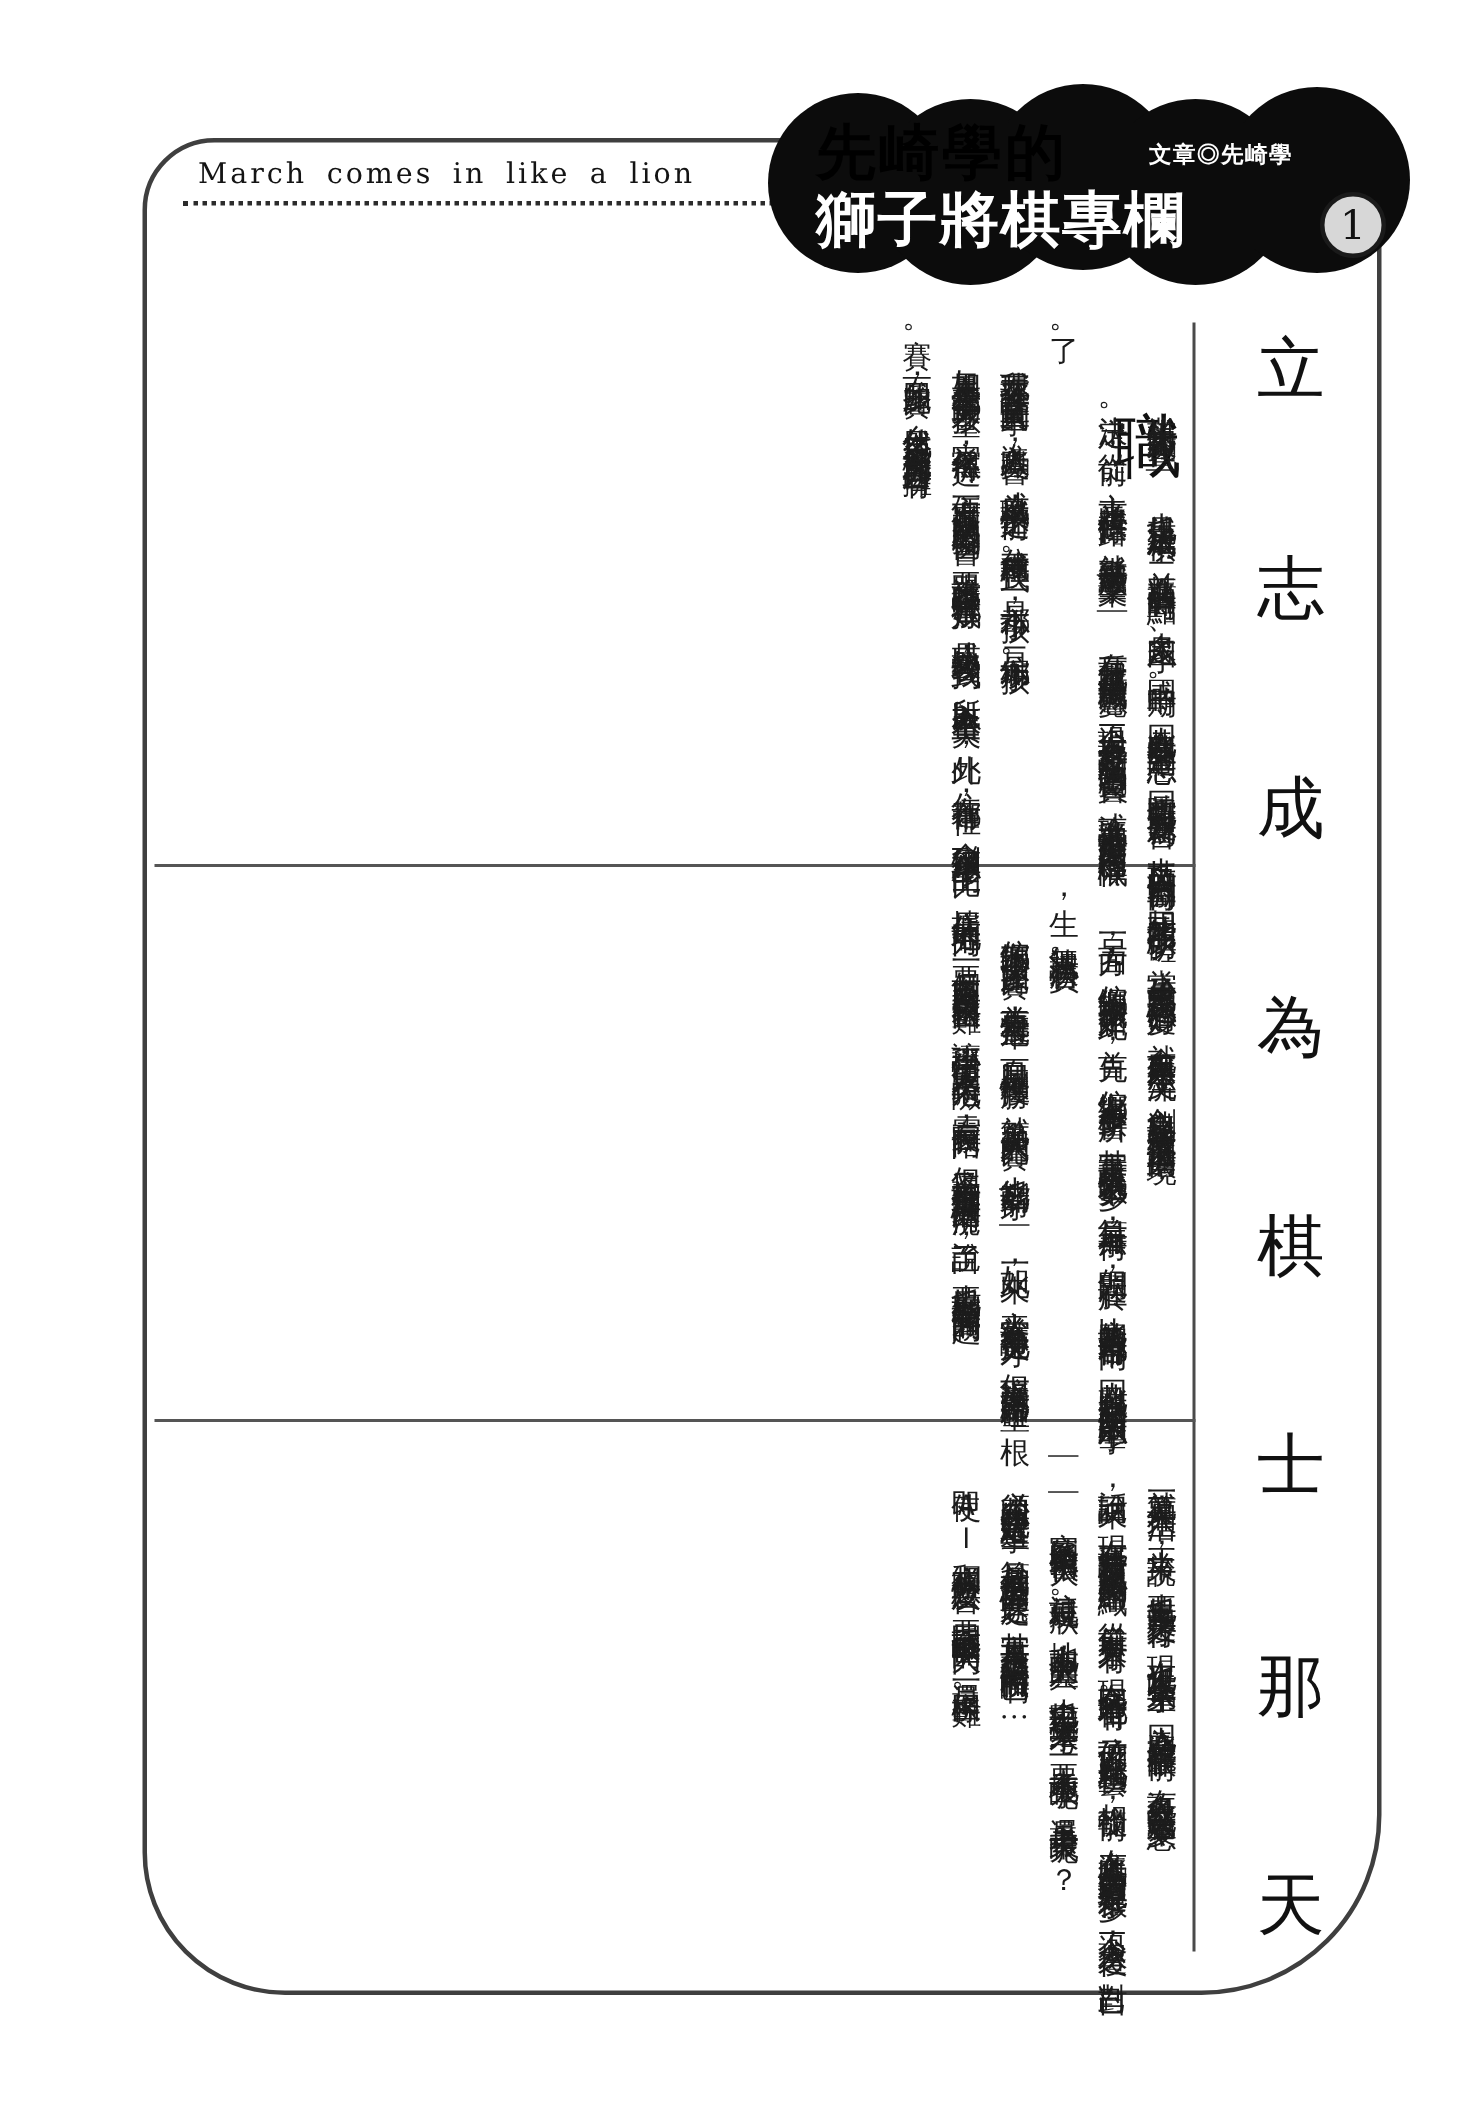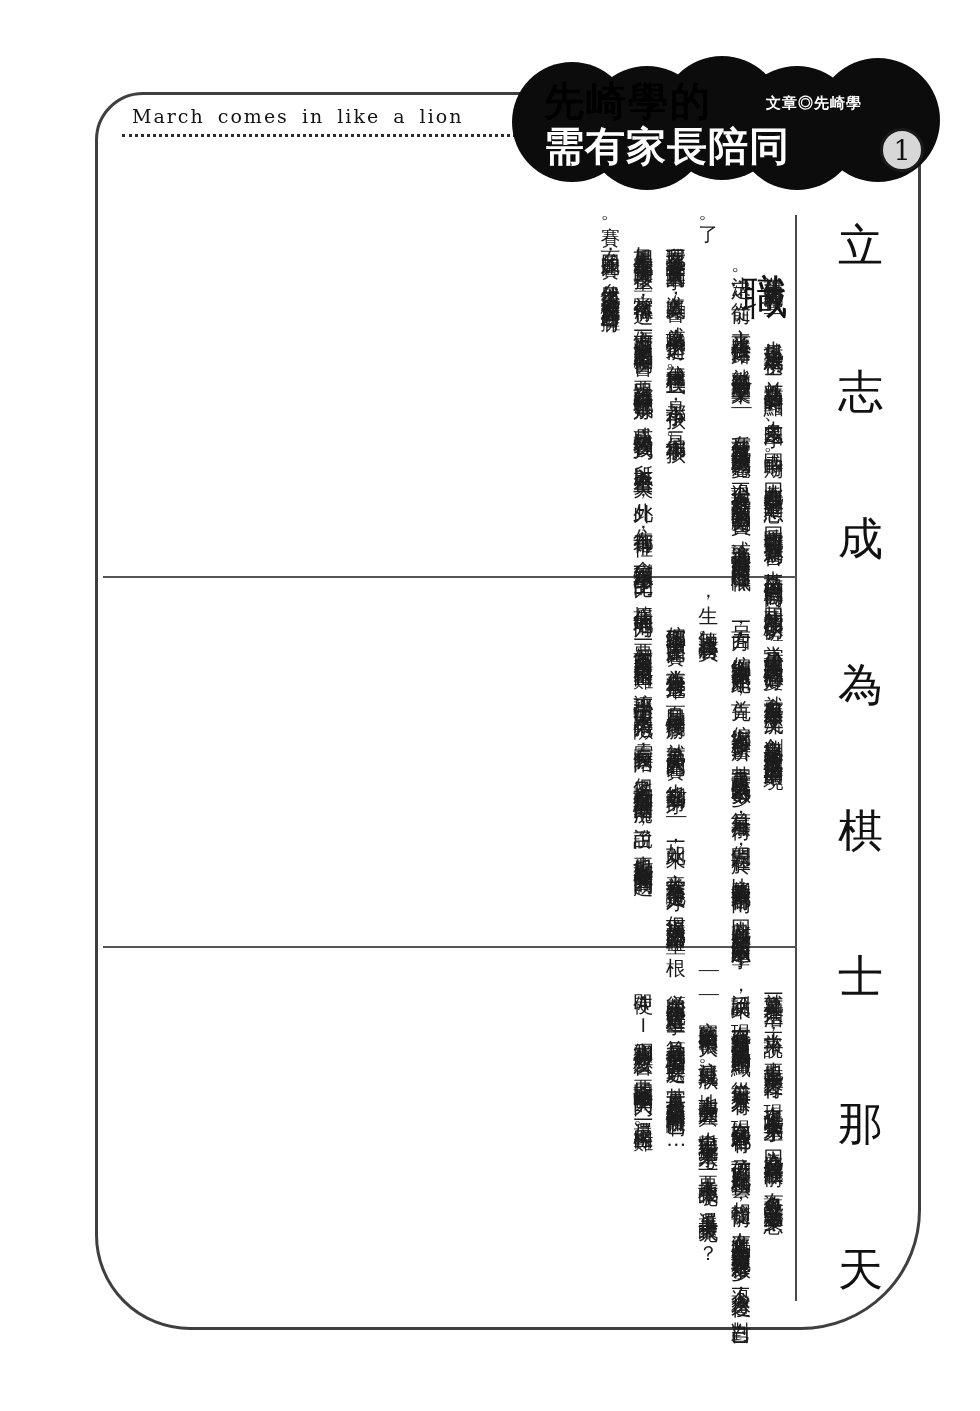--- a/index.html
+++ b/index.html
@@ -89,21 +89,21 @@
     <svg width="430" height="136" viewBox="0 0 430 136">
       <circle cx="60" cy="66" r="60" fill="#0c0c0c"></circle>
       <circle cx="135" cy="72" r="62" fill="#0c0c0c"></circle>
       <circle cx="210" cy="62" r="62" fill="#0c0c0c"></circle>
       <circle cx="285" cy="72" r="62" fill="#0c0c0c"></circle>
       <circle cx="366" cy="64" r="62" fill="#0c0c0c"></circle>
       <rect x="60" y="26" width="300" height="84" fill="#0c0c0c"></rect>
     </svg>
     <div class="badge-line1">先崎學的</div>
     <div class="badge-credit">文章◎先崎學</div>
-    <div class="badge-line2">需有家長陪同</div>
+    <div class="badge-line2">獅子將棋專欄</div>
   </div>
 
   <div class="issue-circle">
     <span>1</span>
   </div>
 
   <div class="title-col">
     <span>立</span>
     <span>志</span>
     <span>成</span>

